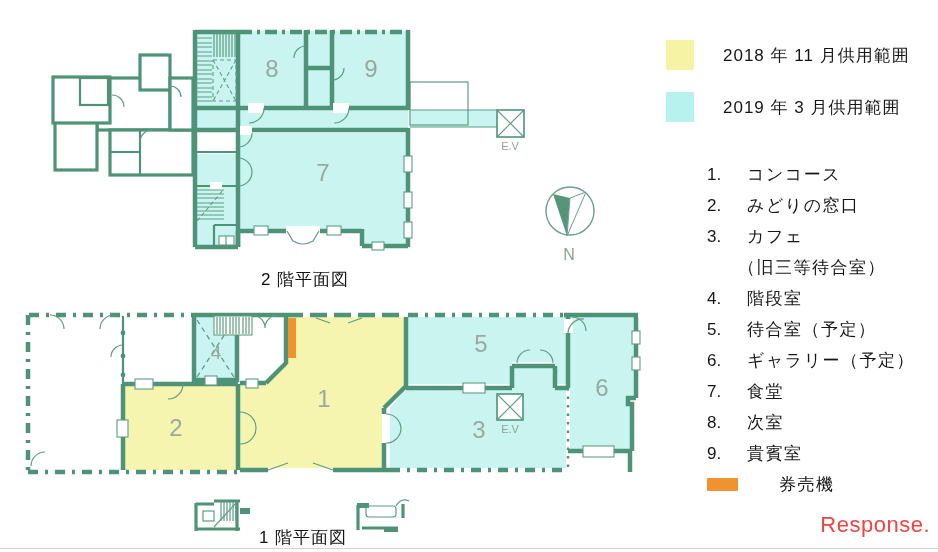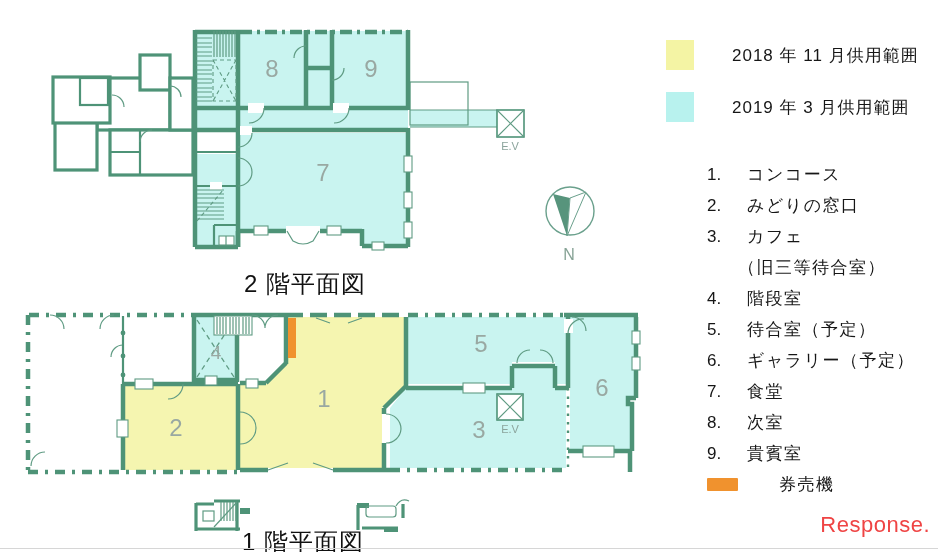--- a/index.html
+++ b/index.html
@@ -25,38 +25,38 @@
   .winr{fill:#ffffff;stroke:#5f9b83;stroke-width:1.1;}
   .evbox{fill:#ffffff;stroke:#4e9377;stroke-width:1.6;}
   .cring{fill:#ffffff;stroke:#6aa08c;stroke-width:1.4;}
   .orange{fill:#f0922e;stroke:none;}
   text.rnum{fill:#99a8a2;font-size:24px;text-anchor:middle;font-family:"Liberation Sans","DejaVu Sans",sans-serif;}
   text.rnum4{fill:#99a8a2;font-size:19px;text-anchor:middle;font-family:"Liberation Sans","DejaVu Sans",sans-serif;}
   text.svsmall{fill:#8ba49c;font-size:11px;text-anchor:middle;font-family:"Liberation Sans","DejaVu Sans",sans-serif;}
   text.ntext{fill:#87a396;font-size:16px;text-anchor:middle;font-family:"Liberation Sans","DejaVu Sans",sans-serif;}
 
   
-  .legend-row{position:absolute;left:666px;display:flex;align-items:center;height:30px;gap:9px;}
+  .legend-row{position:absolute;left:666px;display:flex;align-items:center;height:30px;}
   .swatch{width:28px;height:30px;}
   .sw-yellow{background:#f4f4a4;}
   .sw-cyan{background:#b8f2ee;}
   .legend-label{margin-left:29px;font-size:17px;letter-spacing:1px;white-space:nowrap;color:#161616;}
 
   
   .room-list{position:absolute;left:707px;top:159px;}
   .rl-row{display:flex;align-items:center;height:31px;font-size:17px;color:#161616;}
   .rl-num{width:26px;flex:none;}
   .rl-label{margin-left:14px;letter-spacing:1.5px;white-space:nowrap;}
   .rl-note .rl-label{margin-left:5px;font-family:Liberation Serif, serif;}
   .ticket-row{display:flex;align-items:center;height:31px;gap:32px;}
   .ticket-swatch{width:31px;height:13px;background:#f0922e;flex:none;border-radius:1px;}
   .ticket-label{margin-left:9px;font-size:17px;letter-spacing:1.5px;color:#161616;white-space:nowrap;}
 
   
-  .plan-title{position:absolute;width:130px;text-align:center;font-size:24px;letter-spacing:1px;color:#111111;white-space:nowrap;}
+  .plan-title{position:absolute;width:130px;text-align:center;font-size:17px;letter-spacing:1px;color:#111111;white-space:nowrap;}
   .title-2f{left:240px;top:268px;}
   .title-1f{left:238px;top:526px;}
 
   
   .watermark{position:absolute;right:8px;top:512px;display:flex;align-items:center;
              font-size:22px;color:#ef4444;letter-spacing:0.5px;}
   .bottom-line{position:absolute;left:0;top:548px;width:938px;height:1px;background:#d6d6d6;}
 </style>
 </head>
 <body>

